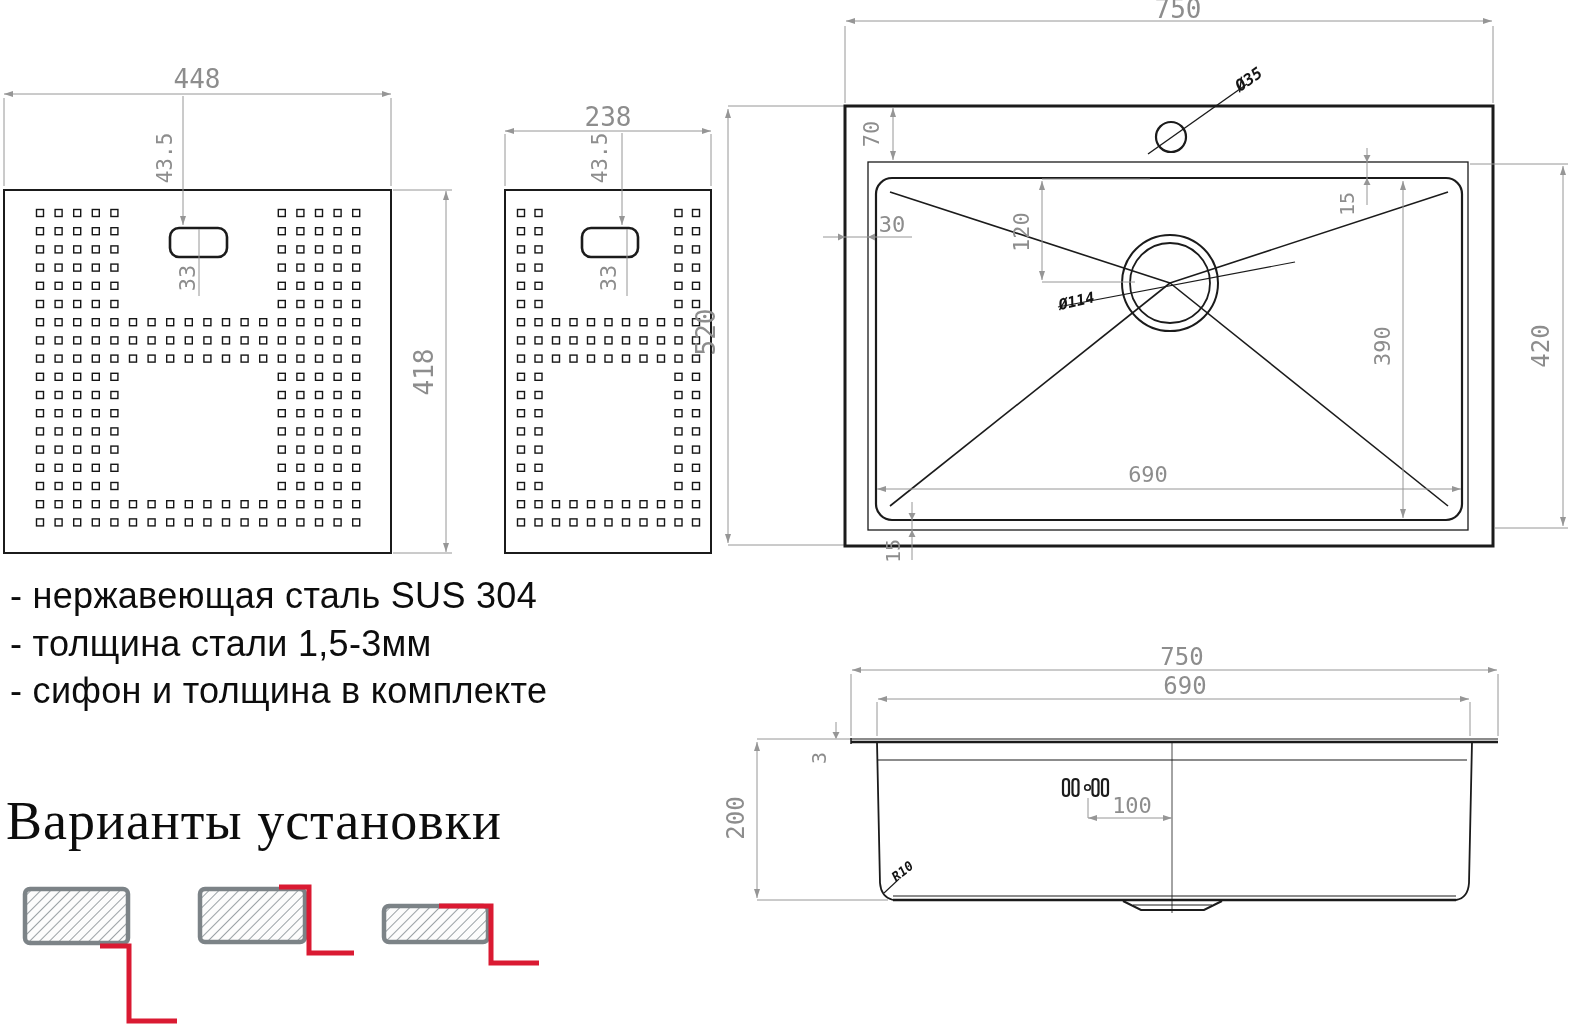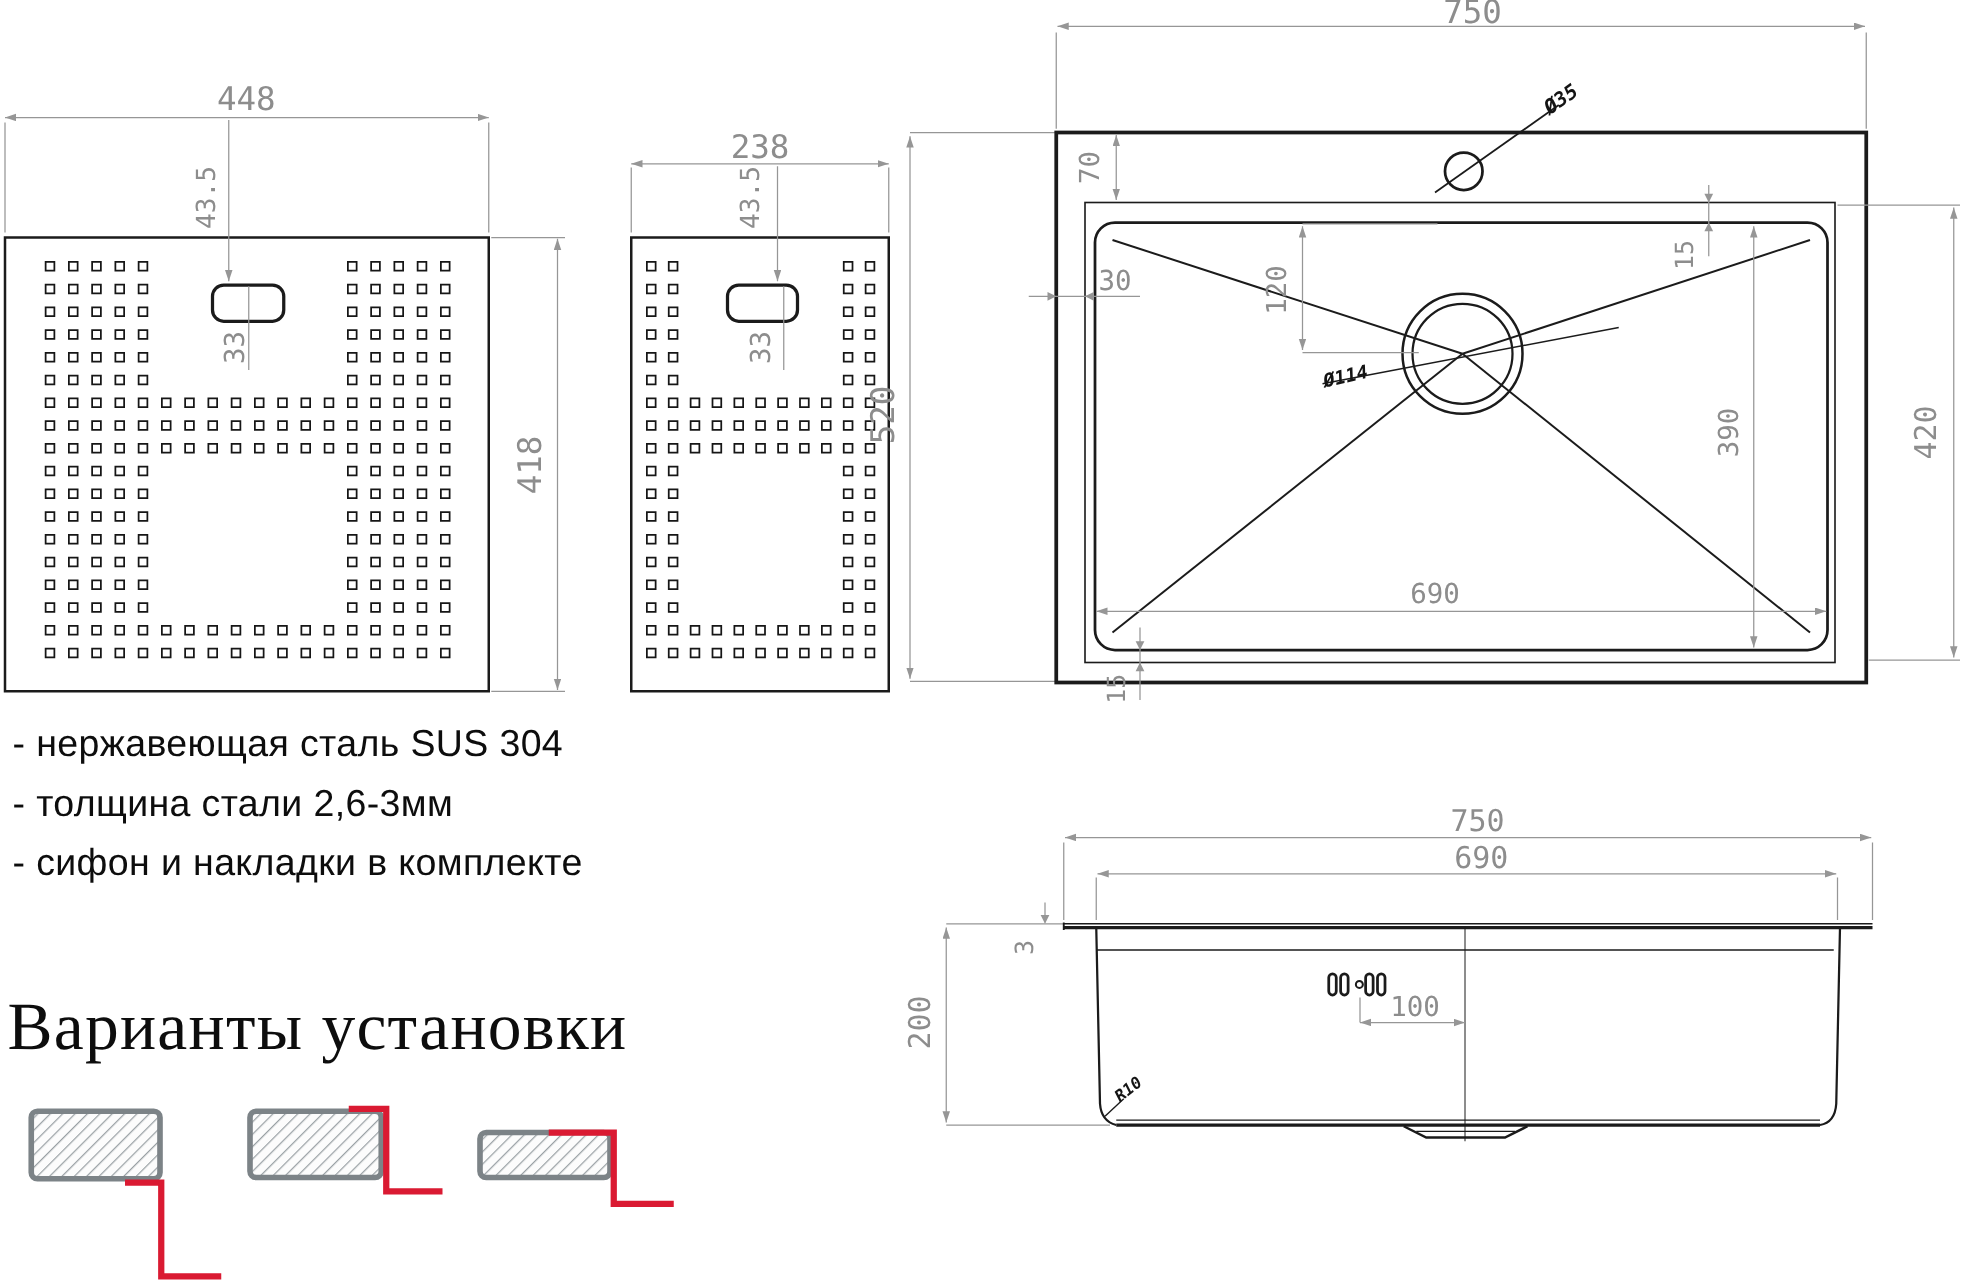--- a/index.html
+++ b/index.html
@@ -7,21 +7,21 @@
           font-family:"Liberation Sans", sans-serif;}
   svg{position:absolute;left:0;top:0;}
   
   .bl{stroke:#1b1b1b;fill:none;}
   .dl{stroke:#969696;stroke-width:1;fill:none;}
   .dimt{font-family:"DejaVu Sans Mono","Liberation Mono",monospace;fill:#8d8d8d;}
   .blk{font-family:"DejaVu Sans Mono","Liberation Mono",monospace;fill:#141414;
        font-weight:bold;font-style:italic;}
   .perf rect{fill:#ffffff;stroke:#161616;stroke-width:1.4;}
   
-  .specs{position:absolute;left:10px;top:572px;font-size:30px;line-height:47.6px;
+  .specs{position:absolute;left:10px;top:572px;font-size:36px;line-height:47.6px;
          color:#0d0d0d;letter-spacing:0.3px;}
   .heading{position:absolute;left:6px;top:790px;font-family:"Liberation Serif", serif;
            font-size:54px;color:#0d0d0d;letter-spacing:1px;text-align:center;}
 </style>
 </head>
 <body>
 
 <div class="canvas">
 <svg width="1570" height="1028" viewBox="0 0 1570 1028" xmlns="http://www.w3.org/2000/svg">
   <defs>
@@ -525,17 +525,17 @@
     </g>
     <g>
       <rect x="384" y="906" width="104" height="36" rx="5" fill="url(#hatch)" stroke="#7c8387" stroke-width="4.5"></rect>
       <path d="M439,906 H491 V963 H539" fill="none" stroke="#da1a32" stroke-width="5"></path>
     </g>
   </g>
 </svg>
 
 <div class="specs">
   <div>- нержавеющая сталь SUS 304</div>
-  <div>- толщина стали 2,6-3мм</div>
-  <div>- сифон и накладки в комплекте</div>
+  <div>- толщина стали 1,5-3мм</div>
+  <div>- сифон и толщина в комплекте</div>
 </div>
 <div class="heading">Варианты установки</div>
 </div>
 
 </body></html>

